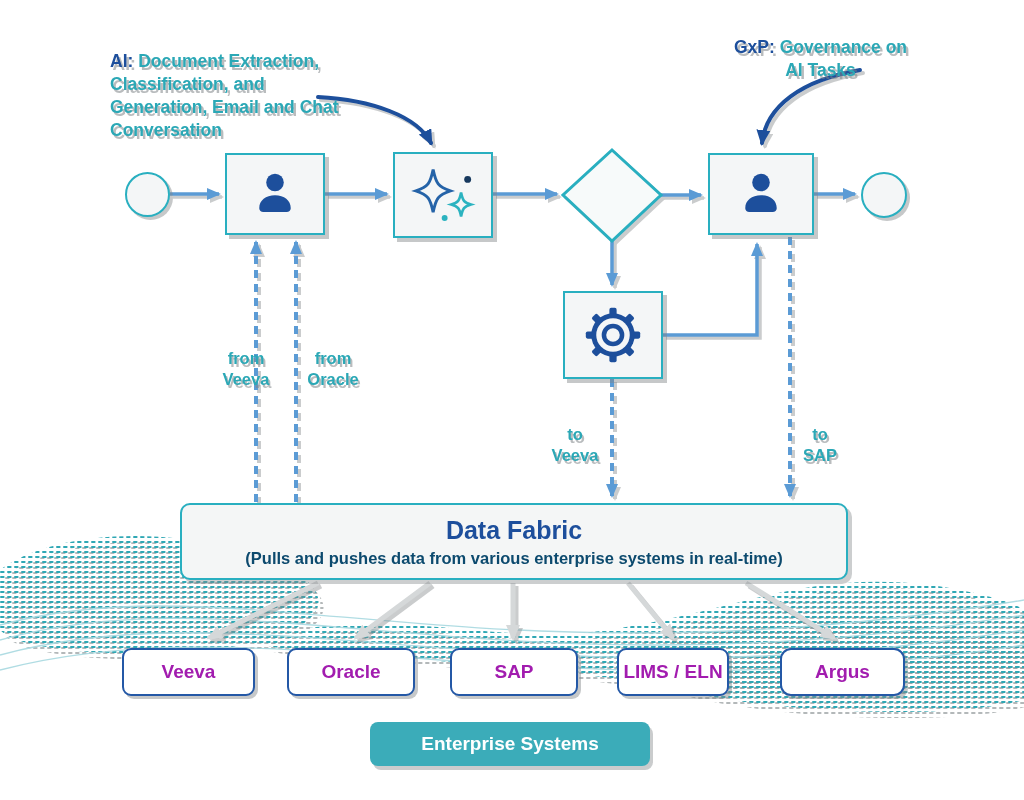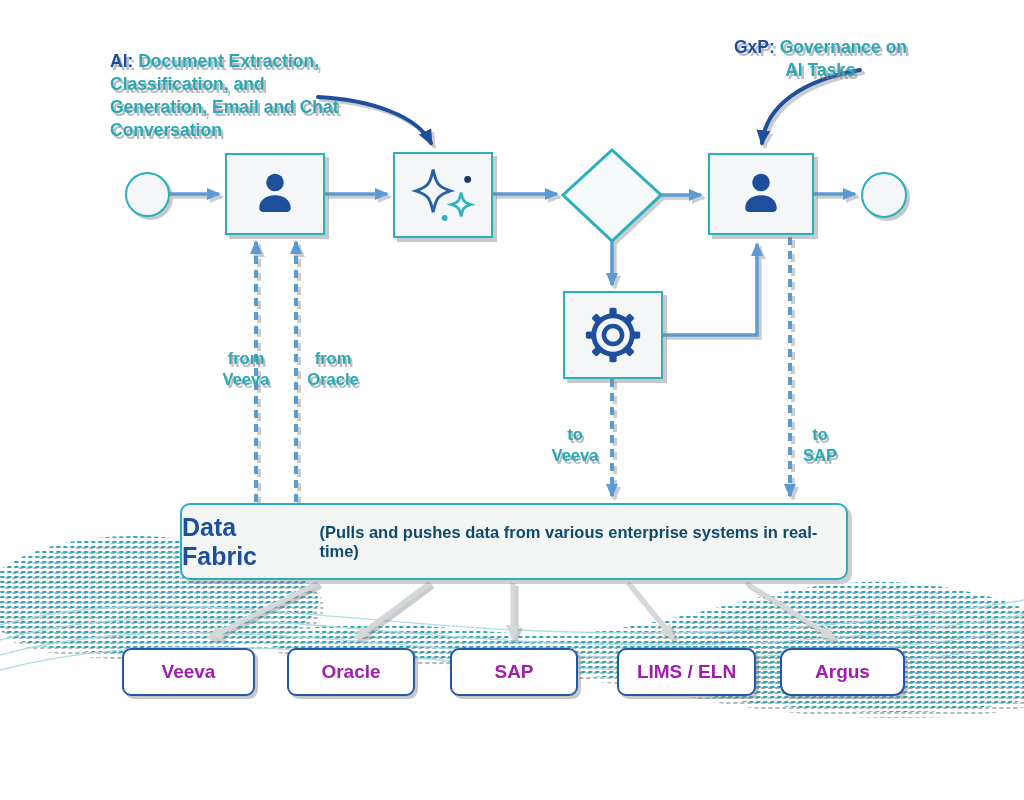--- a/index.html
+++ b/index.html
@@ -37,21 +37,21 @@
   
   .flabel{
     font-weight:700;font-size:16.5px;line-height:1.25;color:#2BA8B6;text-align:center;
     text-shadow:2px 2.5px 0 rgba(128,133,136,.55);
   }
   
   #data-fabric{
     left:180px;top:503px;width:668px;height:77px;border-radius:10px;
     background:#f4f6f6;border:2.5px solid #29AFC0;
     box-shadow:4px 4px 0 rgba(128,133,136,.4);
-    display:flex;flex-direction:row;align-items:center;justify-content:center;gap:4px;
+    display:flex;flex-direction:column;align-items:center;justify-content:center;gap:4px;
   }
   #data-fabric .df-title{font-size:25px;font-weight:700;color:#1D4F9C;}
   #data-fabric .df-sub{font-size:16.5px;font-weight:700;color:#0c4a6e;}
   
   .sysbox{
     position:absolute;z-index:2;top:648px;height:48px;box-sizing:border-box;
     background:#ffffff;border:2.5px solid #2458A6;border-radius:9px;
     box-shadow:3px 3px 0 rgba(128,133,136,.45);
     display:flex;align-items:center;justify-content:center;
     font-size:19px;font-weight:600;color:#a21caf;
@@ -136,20 +136,23 @@
 
   <div class="node ann" style="left:110px;top:50px;width:232px;text-align:left;">
     <span class="pfx">AI:</span><span> Document Extraction, Classification, and Generation, Email and Chat Conversation</span>
   </div>
 
   <div class="node ann" style="left:733px;top:36px;width:175px;text-align:center;">
     <span class="pfx">GxP:</span><span> Governance on AI Tasks</span>
   </div>
 
 
+  <div class="node banner" style="left:370px;top:722px;width:280px;height:44px;">
+    <span>Enterprise Systems</span>
+  </div>
 
   <div class="node evt" style="left:125px;top:172px;width:45px;height:45px;"></div>
 
   <div class="node task" style="left:225px;top:153px;width:100px;height:82px;">
     <svg viewBox="0 0 24 24" width="54" height="54" fill="#1D4F9C">
       <circle cx="12" cy="6.9" r="3.9"></circle>
       <path d="M12 12.6c-4.1 0-7 2.3-7 5.7 0 1 .8 1.7 1.8 1.7h10.4c1 0 1.8-.7 1.8-1.7 0-3.4-2.9-5.7-7-5.7z"></path>
     </svg>
   </div>
 
@@ -201,20 +204,20 @@
 
   <div class="sysbox" style="left:122px;width:133px;">
     <span>Veeva</span>
   </div>
   <div class="sysbox" style="left:287px;width:128px;">
     <span>Oracle</span>
   </div>
   <div class="sysbox" style="left:450px;width:128px;">
     <span>SAP</span>
   </div>
-  <div class="sysbox" style="left:617px;width:139px;">
+  <div class="sysbox" style="left:617px;width:112px;">
     <span>LIMS / ELN</span>
   </div>
   <div class="sysbox" style="left:780px;width:125px;border-radius:11px;">
     <span>Argus</span>
   </div>
 
 </div>
 
 </body></html>

